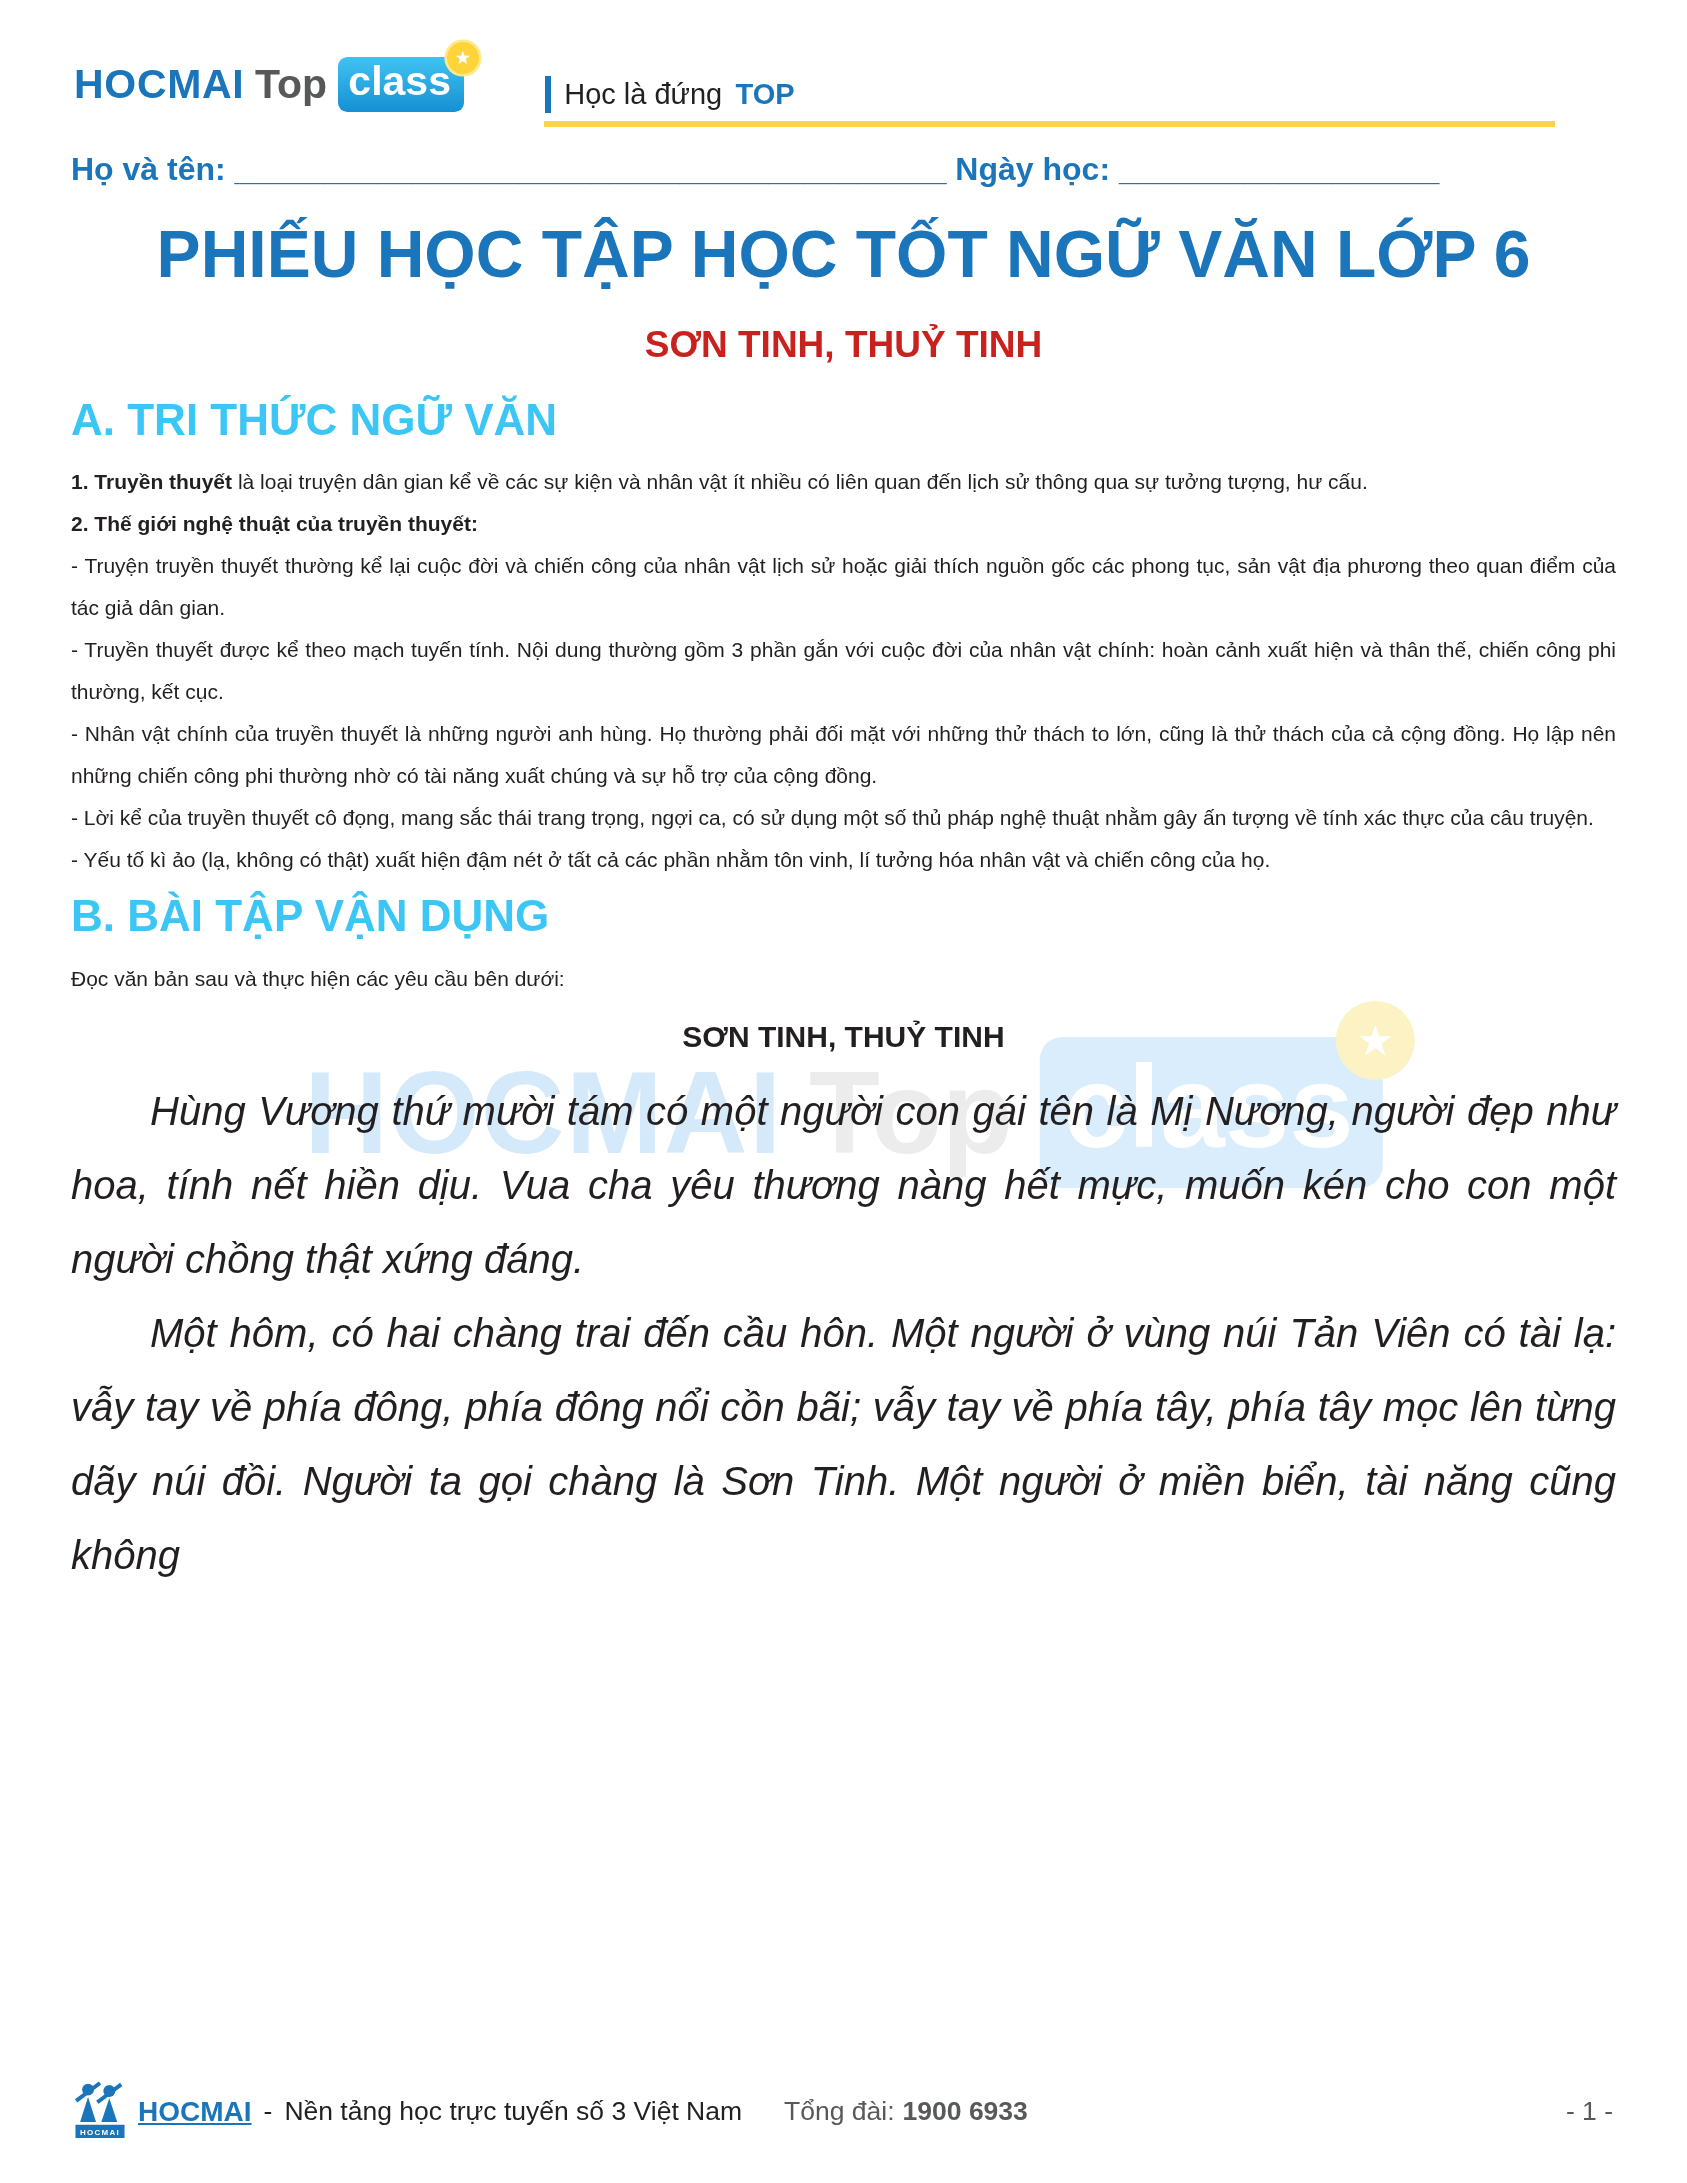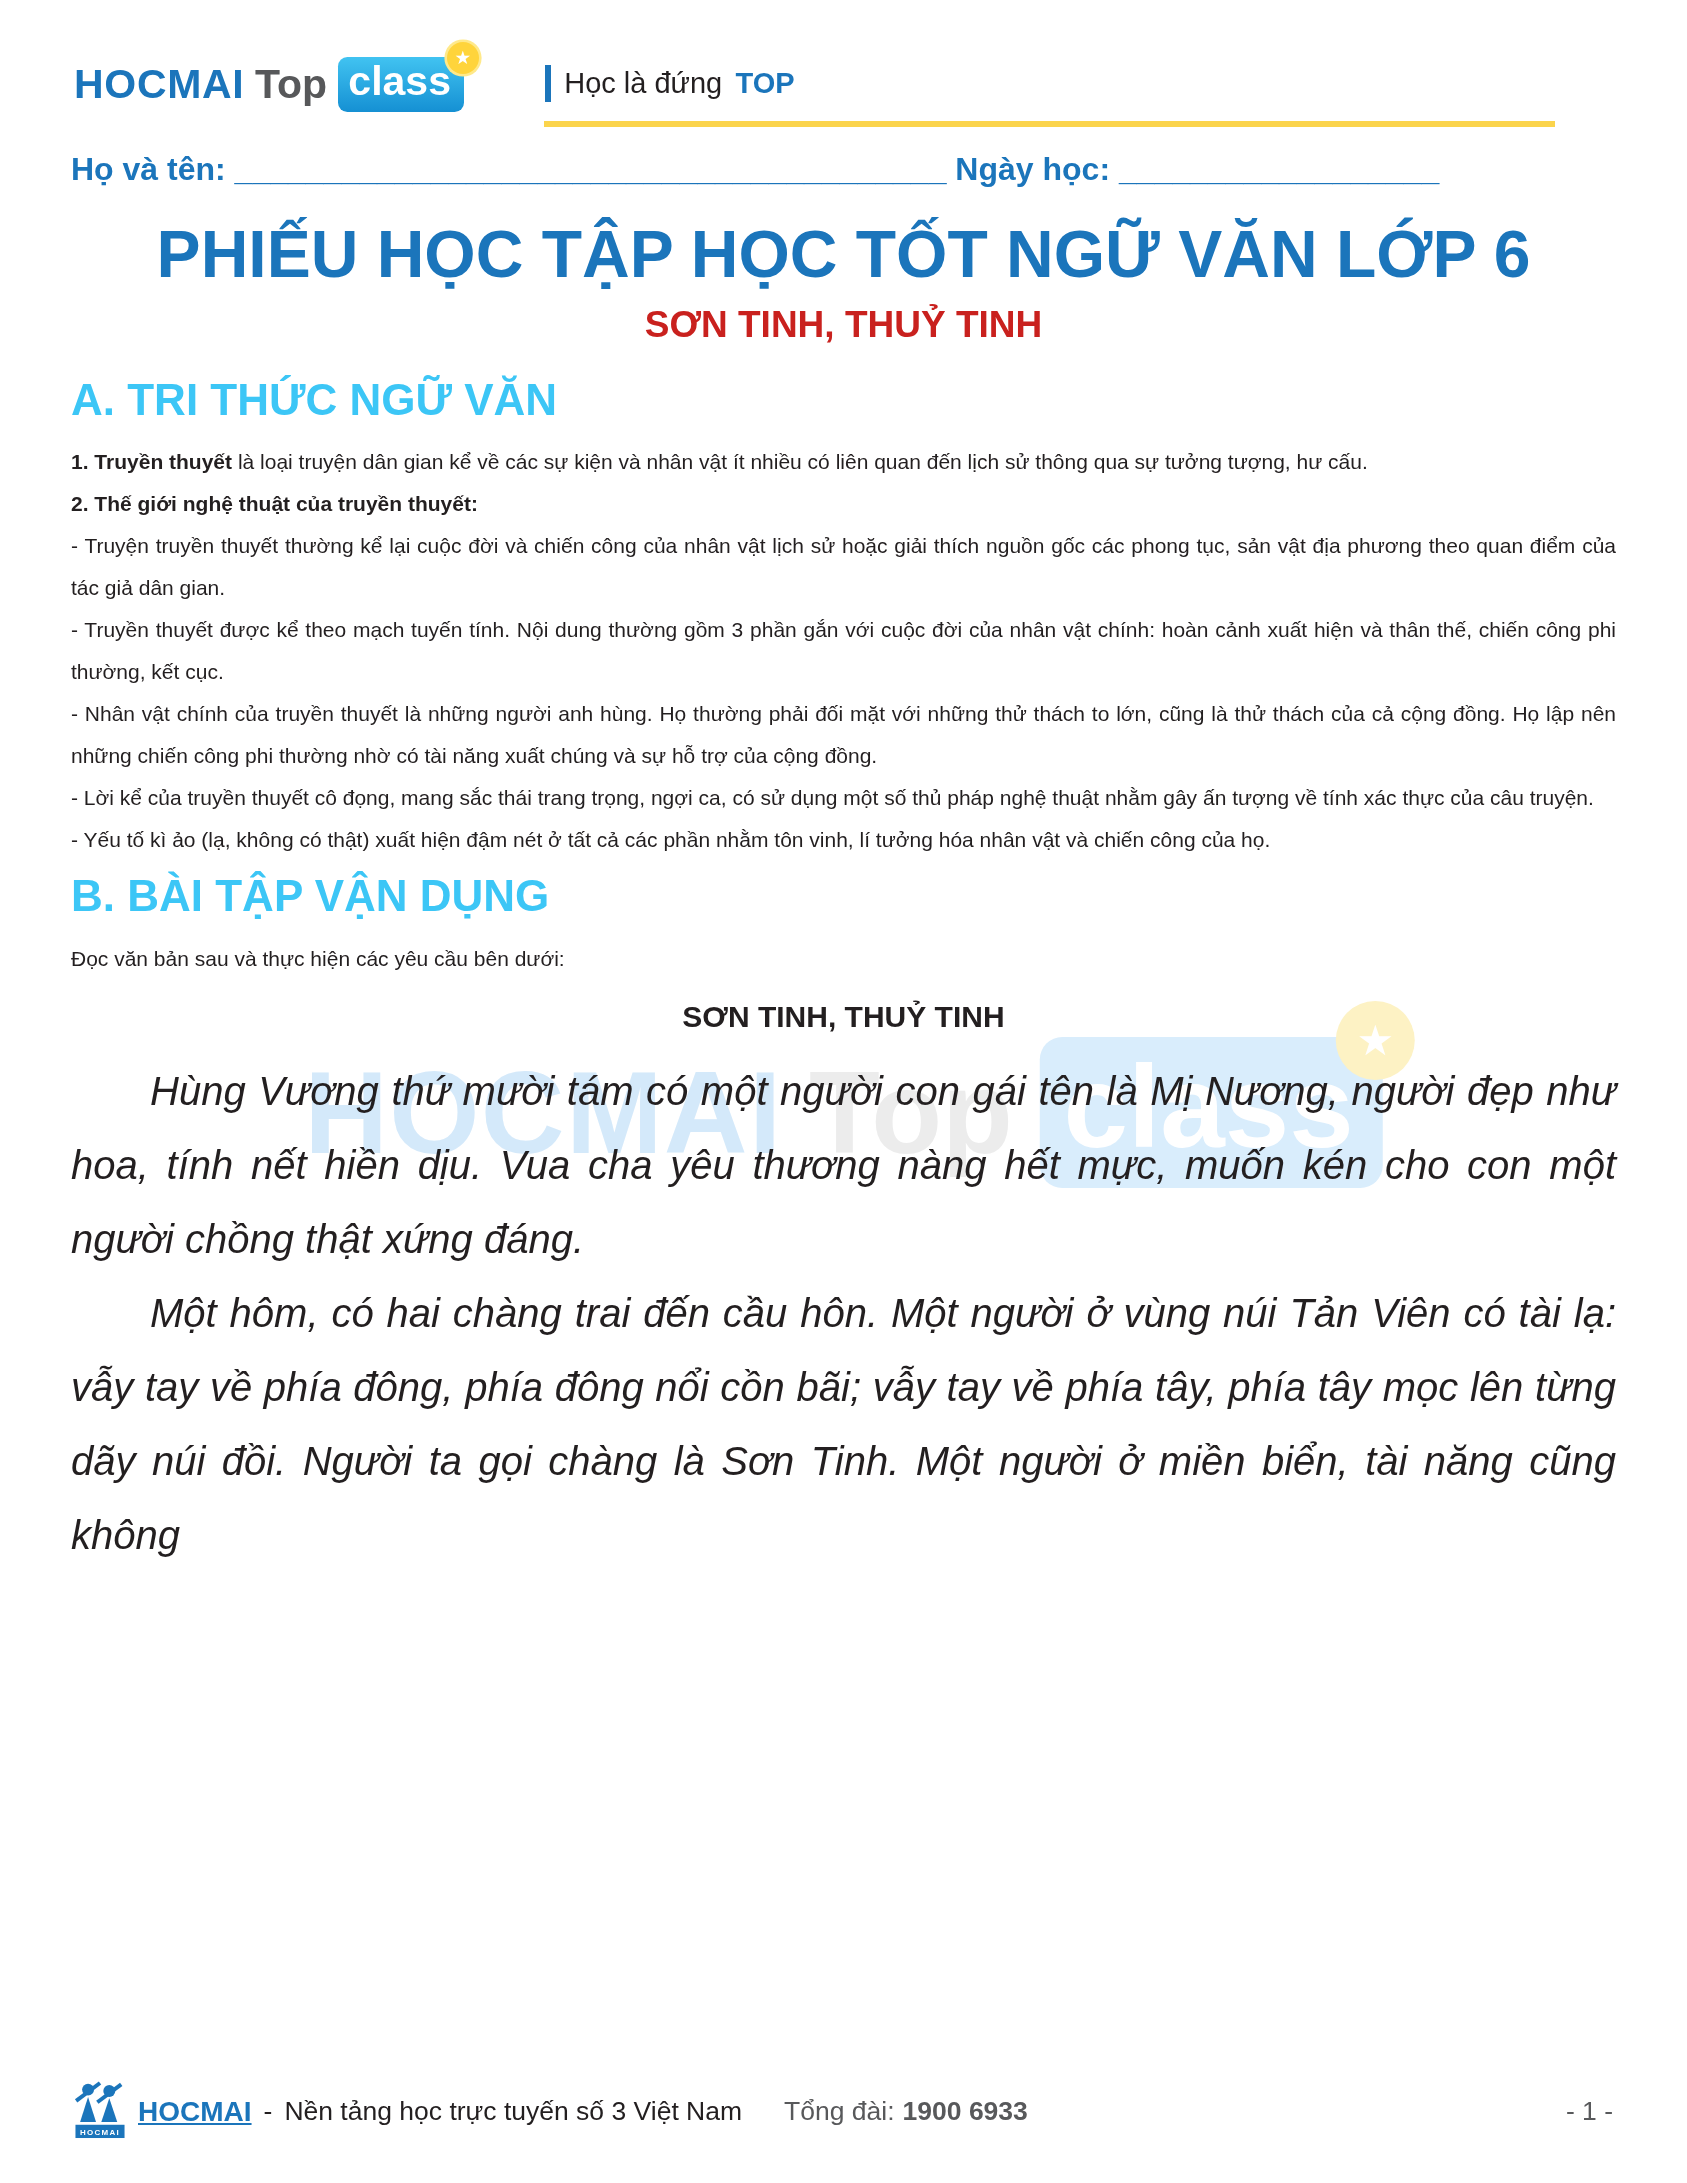--- a/index.html
+++ b/index.html
@@ -24,21 +24,21 @@
     border-radius:9.3px;padding:1.3px 13.2px 6.6px 10.6px;
   }
   .logo-class{font-size:41px;font-weight:bold;color:#ffffff;}
   .star-badge{
     position:absolute;top:-14.6px;right:-14.6px;width:32px;height:32px;
     background:#ffd43b;border-radius:50%;
     display:flex;align-items:center;justify-content:center;
     box-shadow:0 0 0 2.6px #ffe98a;
   }
   .star-badge span{color:#ffffff;font-size:18.5px;line-height:1;}
-  .tagline{position:absolute;left:471px;top:8px;display:flex;align-items:center;gap:13.2px;}
+  .tagline{position:absolute;left:471px;top:19px;display:flex;align-items:center;gap:13.2px;}
   .tagline-bar{width:6px;height:37px;background:#1b75bb;}
   .tagline-text{font-size:29px;color:#231f20;}
   .tagline-top{font-size:29px;font-weight:bold;color:#1b75bb;}
   .yellow-rule{position:absolute;left:470px;top:64px;width:1011px;height:6px;background:#fbd44c;}
 
   
   .watermark{
     position:absolute;top:1037px;left:50%;transform:translateX(-50%);
     display:flex;align-items:center;gap:26.5px;z-index:0;white-space:nowrap;
   }
@@ -52,21 +52,21 @@
   .wm-badge{
     position:absolute;top:-36px;right:-32px;width:79px;height:79px;
     background:#fdf2c4;border-radius:50%;
     display:flex;align-items:center;justify-content:center;
   }
   .wm-badge span{color:#ffffff;font-size:42px;line-height:1;}
 
   
   .content{position:absolute;left:71px;right:71px;top:151px;z-index:1;}
   .meta-line{font-size:32px;font-weight:bold;color:#1b75bb;margin-bottom:29px;white-space:nowrap;overflow:hidden;}
-  .doc-title{font-size:66px;font-weight:bold;color:#1b75bb;text-align:center;line-height:1.15;margin:0 0 10px 0;}
+  .doc-title{font-size:66px;font-weight:bold;color:#1b75bb;text-align:center;line-height:1.15;margin:0 0 30px 0;}
   .doc-subtitle{font-size:37px;font-weight:bold;color:#c9211e;text-align:center;line-height:1.2;margin:0 0 26.5px 0;}
   .section-heading{font-size:44px;font-weight:bold;color:#3cc6f6;line-height:1.2;margin:9.3px 0 14.6px 0;}
   .body-text{font-size:21px;line-height:42px;text-align:justify;margin:0;color:#231f20;}
   .body-text b{font-weight:bold;}
   .story-title{font-size:30px;font-weight:bold;text-align:center;line-height:74px;margin:0;color:#231f20;}
   .story-par{font-size:40px;line-height:74px;text-align:justify;font-style:italic;text-indent:79px;margin:0;color:#231f20;}
 
   
   .footer{position:absolute;left:74px;right:74px;bottom:41px;display:flex;align-items:center;z-index:2;}
   .footer-left{display:flex;align-items:center;gap:12px;flex:1;}

